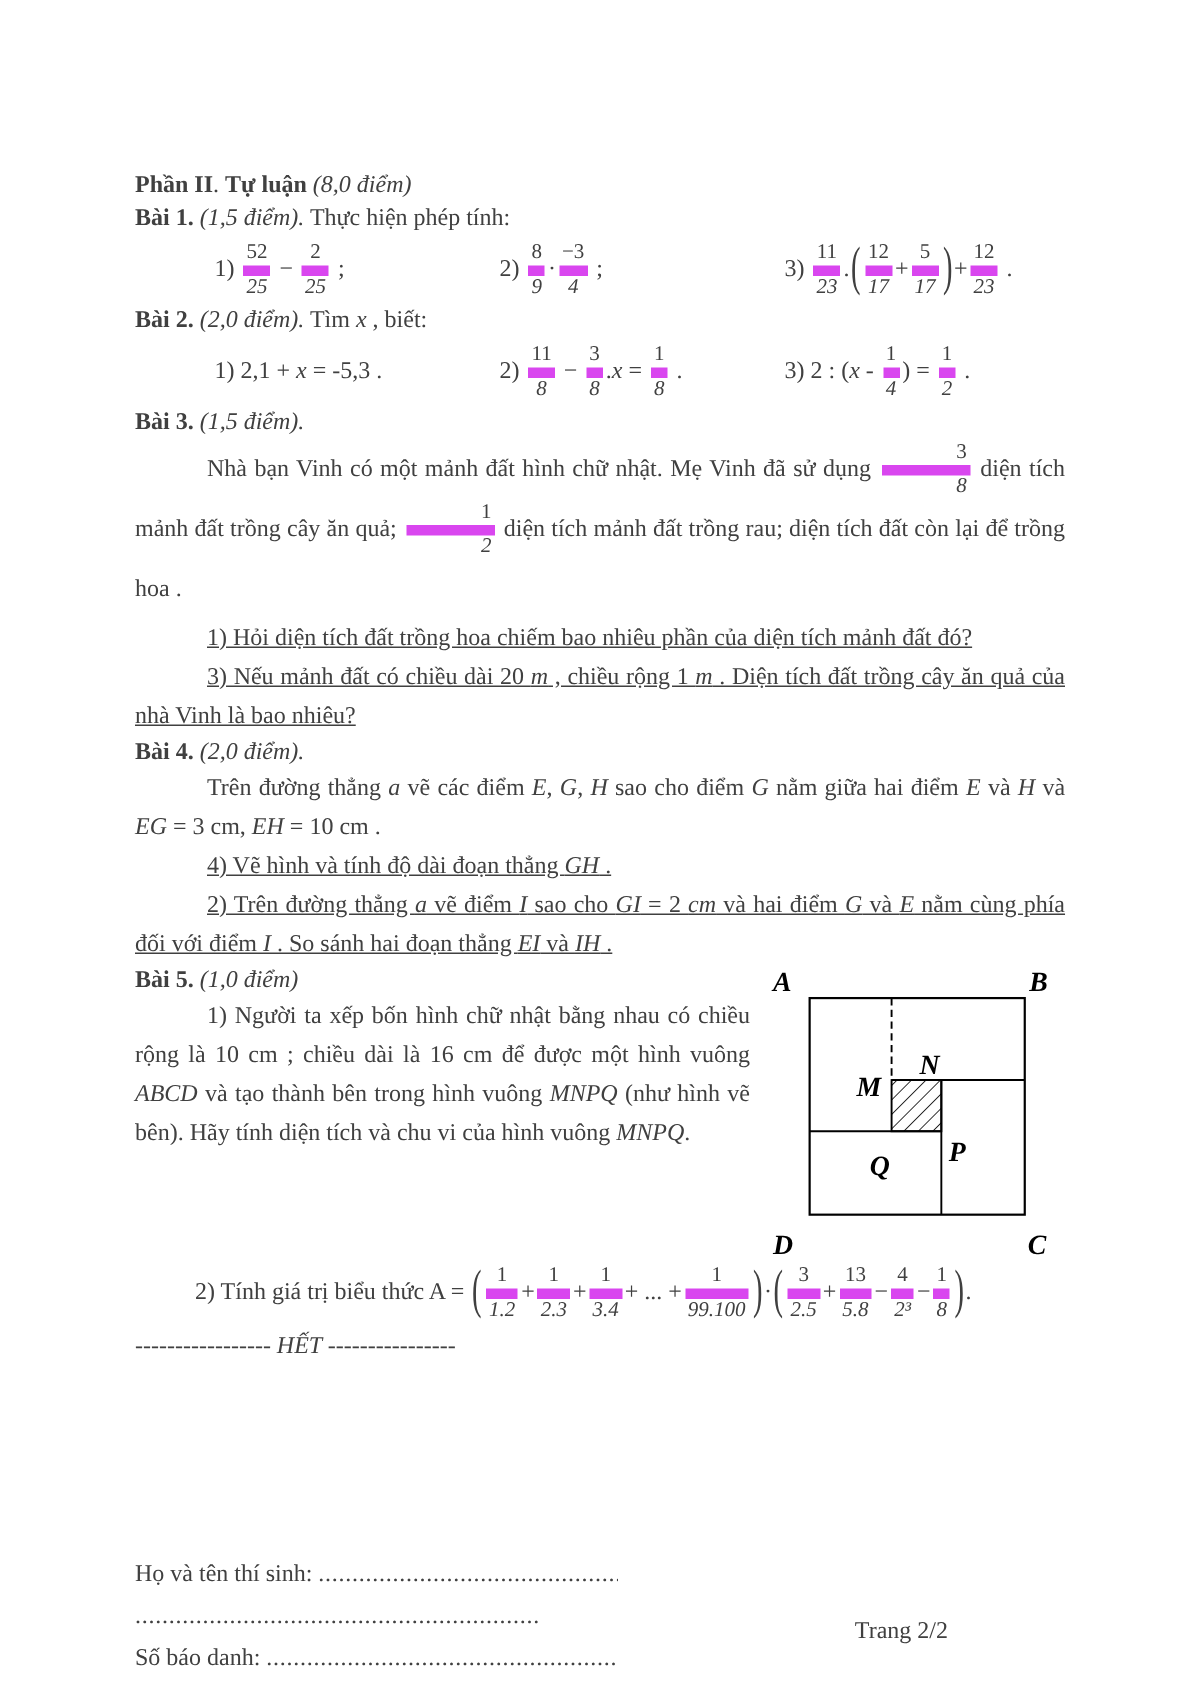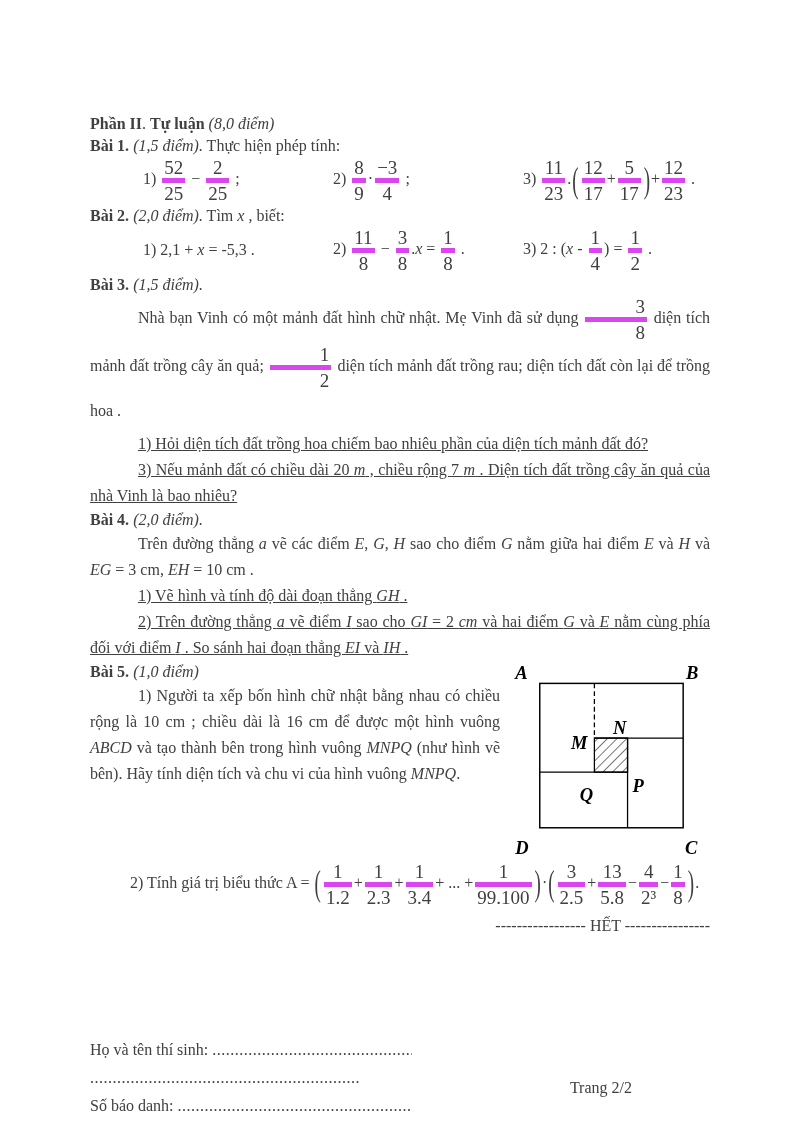--- a/index.html
+++ b/index.html
@@ -9,34 +9,34 @@
   p{margin:0;}
   b{font-weight:bold;}
   .bh{line-height:22px;}
   .ital{font-style:italic;}
   .it{font-style:italic;}
   
   .eq-row{padding-left:53px;min-height:46px;display:flex;align-items:center;}
   .eq{display:inline-block;}
   .c1,.c2{width:190px;}
   
-  .frac{display:inline-block;text-align:center;vertical-align:middle;margin:0 2px;line-height:1.12;font-size:19px;}
+  .frac{display:inline-block;text-align:center;vertical-align:middle;margin:0 2px;line-height:1.12;font-size:14px;}
   .frac .num{display:block;padding:0 2px;}
-  .frac .den{display:block;border-top:5px solid #d946ef;padding:0 2px;}
+  .frac .den{display:block;border-top:7px solid #d946ef;padding:0 2px;font-style:italic;}
   .bigp{display:inline-block;transform:scaleY(1.9);font-size:19px;vertical-align:middle;padding:0 1px;}
   
   .para{text-align:justify;text-indent:48px;line-height:26px;}
   .frpara{text-align:justify;text-indent:48px;line-height:40px;}
   .item{text-align:justify;text-indent:48px;line-height:26px;text-decoration:underline;}
   
   .bai5{overflow:visible;}
   .figure{float:right;width:200px;height:200px;margin:-2px 0 2px 10px;}
   .fig-label{font-style:italic;font-weight:bold;font-size:19px;font-family:"Liberation Serif","DejaVu Serif",serif;}
   .formula{clear:both;padding-left:40px;margin-top:12px;line-height:1.2;}
-  .het{text-align:right;margin-top:6px;line-height:22px;}
+  .het{text-align:left;margin-top:6px;line-height:22px;font-style:italic;}
   
   .footer{position:absolute;left:90px;top:995px;width:620px;}
   .frow{display:flex;line-height:28px;flex-direction:column;}
   .fcell{display:flex;overflow:hidden;}
   .fcell-left{width:322px;padding-right:14px;}
   .fcell-right{flex:1;}
   .flabel{white-space:nowrap;padding-right:4px;}
   .fdots{flex:1;overflow:hidden;white-space:nowrap;letter-spacing:0.5px;}
   .pagenum{position:absolute;right:84px;top:1036px;line-height:22px;}
 </style>
@@ -58,25 +58,25 @@
     <p class="bh"><b>Bài 2.</b><span class="ital"> (2,0 điểm).</span><span><span> Tìm </span><span class="it">x</span><span> , biết:</span></span></p>
     <div class="eq-row">
       <span class="eq c1"><span>1) 2,1 + </span><span class="it">x</span><span> = -5,3  .</span></span>
       <span class="eq c2"><span>2) </span><span class="frac"><span class="num">11</span><span class="den">8</span></span><span> − </span><span class="frac"><span class="num">3</span><span class="den">8</span></span><span>.</span><span class="it">x</span><span> = </span><span class="frac"><span class="num">1</span><span class="den">8</span></span><span> .</span></span>
       <span class="eq"><span>3) 2 : (</span><span class="it">x</span><span> - </span><span class="frac"><span class="num">1</span><span class="den">4</span></span><span>) = </span><span class="frac"><span class="num">1</span><span class="den">2</span></span><span> .</span></span>
     </div>
 
     <p class="bh"><b>Bài 3.</b><span class="ital"> (1,5 điểm).</span></p>
     <p class="frpara"><span>Nhà bạn Vinh có một mảnh đất hình chữ nhật. Mẹ Vinh đã sử dụng </span><span class="frac"><span class="num">3</span><span class="den">8</span></span><span> diện tích mảnh đất trồng cây ăn quả; </span><span class="frac"><span class="num">1</span><span class="den">2</span></span><span> diện tích mảnh đất trồng rau; diện tích đất còn lại để trồng hoa .</span></p>
     <p class="item"><span>1) Hỏi diện tích đất trồng hoa chiếm bao nhiêu phần của diện tích mảnh đất đó?</span></p>
-    <p class="item"><span>3) Nếu mảnh đất có chiều dài 20 </span><span class="it">m</span><span> , chiều rộng 7 </span><span class="it">m</span><span> . Diện tích đất trồng cây ăn quả của nhà Vinh là bao nhiêu?</span></p>
+    <p class="item"><span>3) Nếu mảnh đất có chiều dài 20 </span><span class="it">m</span><span> , chiều rộng 1 </span><span class="it">m</span><span> . Diện tích đất trồng cây ăn quả của nhà Vinh là bao nhiêu?</span></p>
 
     <p class="bh"><b>Bài 4.</b><span class="ital"> (2,0 điểm).</span></p>
     <p class="para"><span>Trên đường thẳng </span><span class="it">a</span><span> vẽ các điểm </span><span class="it">E</span><span>, </span><span class="it">G</span><span>, </span><span class="it">H</span><span> sao cho điểm </span><span class="it">G</span><span> nằm giữa hai điểm </span><span class="it">E</span><span> và </span><span class="it">H</span><span> và </span><span class="it">EG</span><span> = 3 cm, </span><span class="it">EH</span><span> = 10 cm .</span></p>
-    <p class="item"><span>1) Vẽ hình và tính độ dài đoạn thẳng </span><span class="it">GH</span><span> .</span></p>
+    <p class="item"><span>4) Vẽ hình và tính độ dài đoạn thẳng </span><span class="it">GH</span><span> .</span></p>
     <p class="item"><span>2) Trên đường thẳng </span><span class="it">a</span><span> vẽ điểm </span><span class="it">I</span><span> sao cho </span><span class="it">GI</span><span> = 2 </span><span class="it">cm</span><span> và hai điểm </span><span class="it">G</span><span> và </span><span class="it">E</span><span> nằm cùng phía đối với điểm </span><span class="it">I</span><span> . So sánh hai đoạn thẳng </span><span class="it">EI</span><span> và </span><span class="it">IH</span><span> .</span></p>
 
     <div class="bai5">
       <div class="figure">
         <svg width="200" height="200" viewBox="0 0 200 205">
           <defs>
             <pattern id="hatch" patternUnits="userSpaceOnUse" width="7" height="7" patternTransform="rotate(45)">
               <line x1="0" y1="0" x2="0" y2="7" stroke="#000" stroke-width="1.1"></line>
             </pattern>
           </defs>

